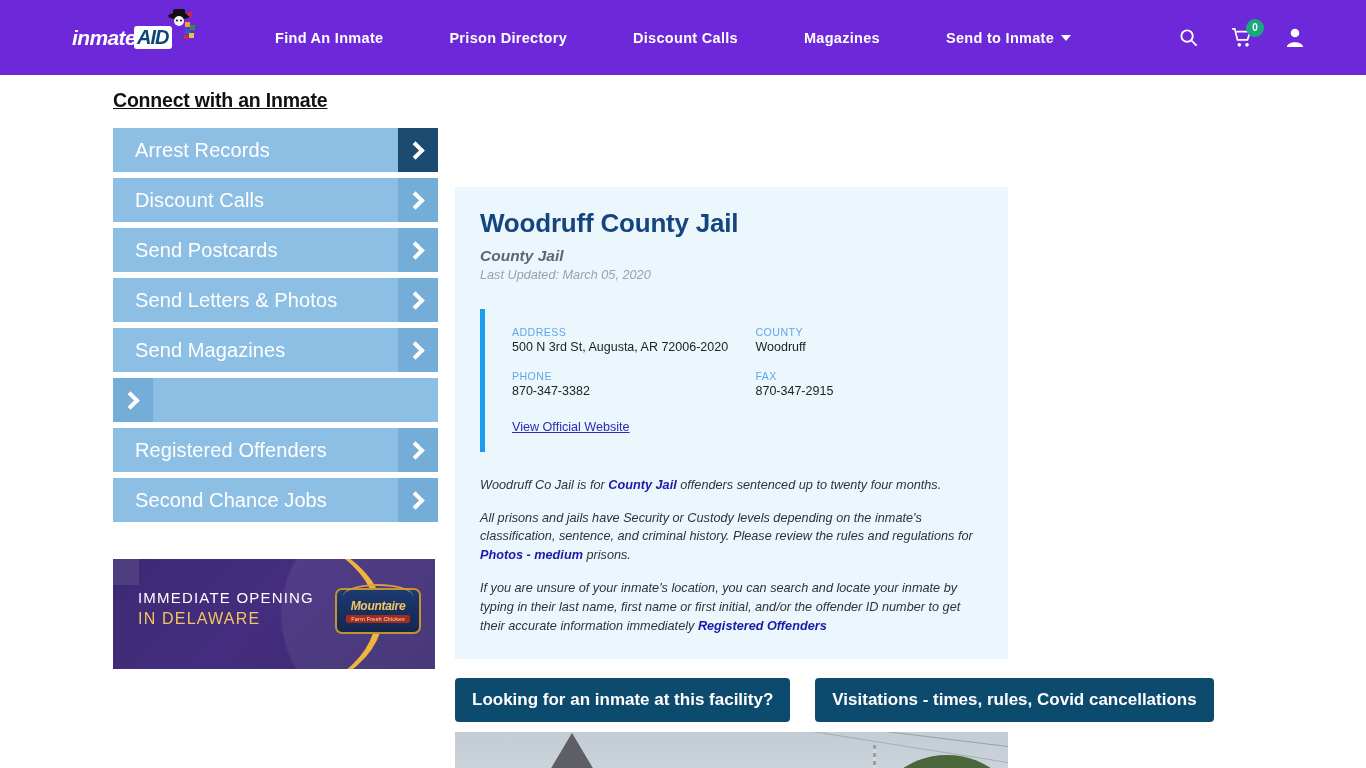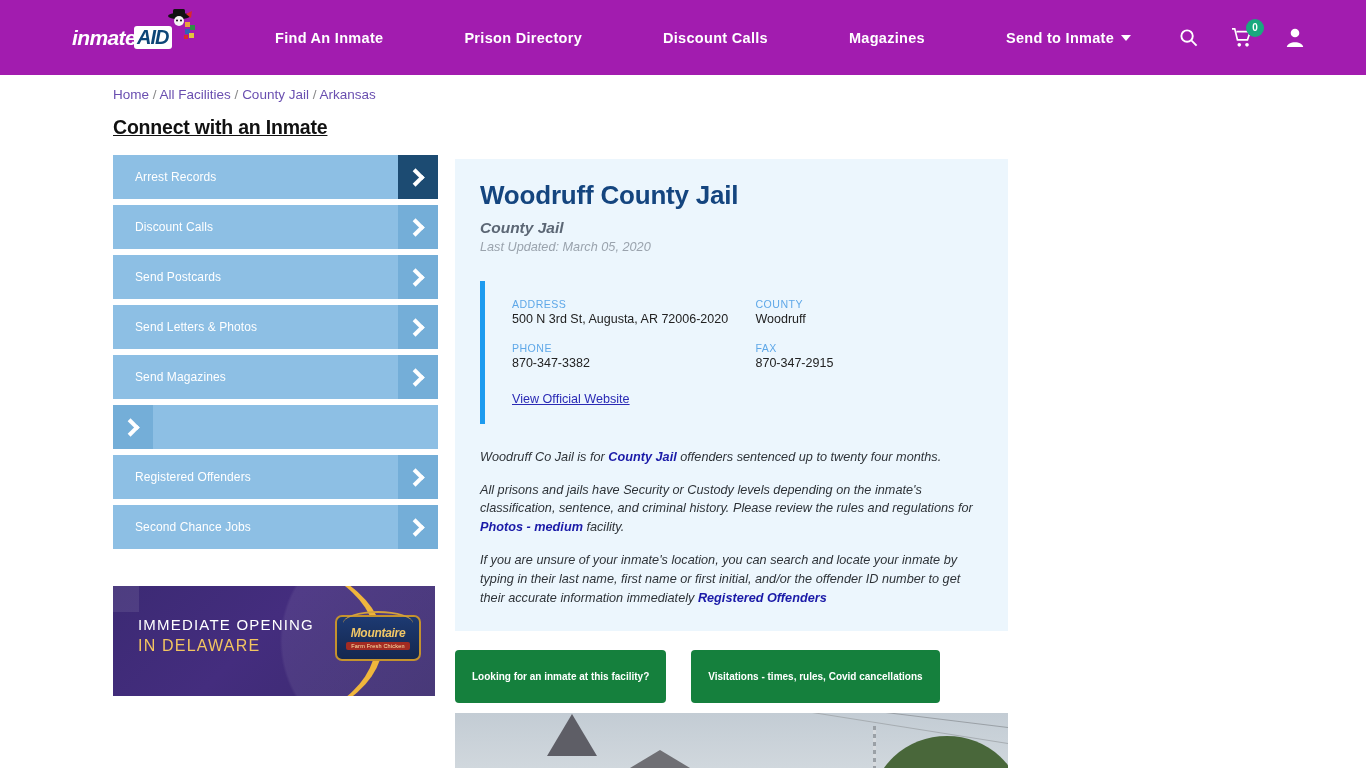--- a/index.html
+++ b/index.html
@@ -8,21 +8,21 @@
     width:1366px; height:768px;
     background:#ffffff;
     font-family:"Liberation Sans", sans-serif;
     overflow:hidden;
     color:#222;
   }
 
   
   .site-header{
     height:75px; width:100%;
-    background:#a21caf;
+    background:#6d28d9;
     display:flex; align-items:center;
     position:relative;
   }
   .logo{
     margin-left:72px;
     width:118px; height:44px;
     position:relative;
     display:flex; align-items:center;
     cursor:pointer;
   }
@@ -38,21 +38,21 @@
     letter-spacing:-1px;
   }
   .logo-mascot{
     position:absolute; right:-6px; top:-8px;
     width:34px; height:40px;
   }
 
   .main-nav{
     display:flex; align-items:center;
     margin-left:52px;
-    gap:15px;
+    gap:0;
   }
   .nav-item{
     color:#ffffff;
     font-size:14.5px; font-weight:bold;
     letter-spacing:.3px;
     padding:0 33px;
     white-space:nowrap;
     cursor:pointer;
     text-decoration:none;
     display:flex; align-items:center;
@@ -115,21 +115,21 @@
     height:44px;
     margin-bottom:6px;
     background:#8dbfe4;
     cursor:pointer;
   }
   .side-btn-label{
     flex:1;
     display:flex; align-items:center;
     padding-left:22px;
     color:#ffffff;
-    font-size:12px;
+    font-size:20px;
     letter-spacing:.1px;
     border-radius:11px;
   }
   .side-btn-arrow{
     width:40px;
     background:#74aed8;
     display:flex;align-items:center;justify-content:center;
   }
   .side-btn.hot .side-btn-arrow{ background:#1c4b72; }
   .chev{
@@ -189,21 +189,21 @@
 
   
   .col-main{
     margin-left:17px;
     width:553px;
     padding-top:0;
   }
   .facility-card{
     background:#ecf6fd;
     padding:22px 25px 24px 25px;
-    margin-top:84px;
+    margin-top:112px;
   }
   .fac-title{
     color:#14457f;
     font-size:26px;font-weight:bold;
     letter-spacing:-.2px;
     line-height:1.15;
   }
   .fac-sub{
     color:#5c6775;
     font-size:15.5px;font-weight:bold;font-style:italic;
@@ -250,24 +250,24 @@
     margin:0 0 14px 0;
   }
   .fac-p:last-child{ margin-bottom:0; }
   .ilink{ color:#1a1aa8; font-weight:bold; font-style:italic; cursor:pointer; }
 
   .cta-row{
     display:flex; gap:25px;
     margin-top:19px;
   }
   .cta-btn{
-    background:#15803d;
+    background:#0c4a6e;
     color:#fff;
-    font-size:10px;font-weight:bold;
-    padding:21px 17px;
+    font-size:17px;font-weight:bold;
+    padding:12px 17px;
     border-radius:4px;
     border:none;
     cursor:pointer;
     font-family:"Liberation Sans", sans-serif;
     white-space:nowrap;
   }
 
   
   .fac-photo{
     margin-top:10px;
@@ -349,29 +349,20 @@
           <path d="M0.8 19 C1.5 12.5 16.5 12.5 17.2 19 Z"></path>
       </svg>
     </span>
   </div>
 </div>
 
 <div class="page">
 
   <div class="col-left">
 
-    <div class="breadcrumb">
-      <a>Home</a>
-      <span class="sep">/</span>
-      <a>All Facilities</a>
-      <span class="sep">/</span>
-      <a>County Jail</a>
-      <span class="sep">/</span>
-      <a>Arkansas</a>
-    </div>
 
     <div class="connect-title">Connect with an Inmate</div>
 
     <div class="side-list">
 
       <div class="side-btn hot">
         <div class="side-btn-label">Arrest Records</div>
         <div class="side-btn-arrow">
             <i class="chev"></i>
           </div>
@@ -458,21 +449,21 @@
           <div class="info-label">COUNTY</div>
           <div class="info-value">Woodruff</div>
           <div class="info-label">FAX</div>
           <div class="info-value">870-347-2915</div>
         </div>
       </div>
 
       <div class="fac-body">
         <p class="fac-p"><span>Woodruff Co Jail is for </span><a class="ilink">County Jail</a><span> offenders sentenced up to twenty four months.</span></p>
 
-        <p class="fac-p"><span>All prisons and jails have Security or Custody levels depending on the inmate's classification, sentence, and criminal history. Please review the rules and regulations for </span><a class="ilink">Photos - medium</a><span> facility.</span></p>
+        <p class="fac-p"><span>All prisons and jails have Security or Custody levels depending on the inmate's classification, sentence, and criminal history. Please review the rules and regulations for </span><a class="ilink">Photos - medium</a><span> prisons.</span></p>
 
         <p class="fac-p"><span>If you are unsure of your inmate's location, you can search and locate your inmate by typing in their last name, first name or first initial, and/or the offender ID number to get their accurate information immediately </span><a class="ilink">Registered Offenders</a></p>
       </div>
     </div>
 
     <div class="cta-row">
       <button class="cta-btn">Looking for an inmate at this facility?</button>
       <button class="cta-btn">Visitations - times, rules, Covid cancellations</button>
     </div>
 

